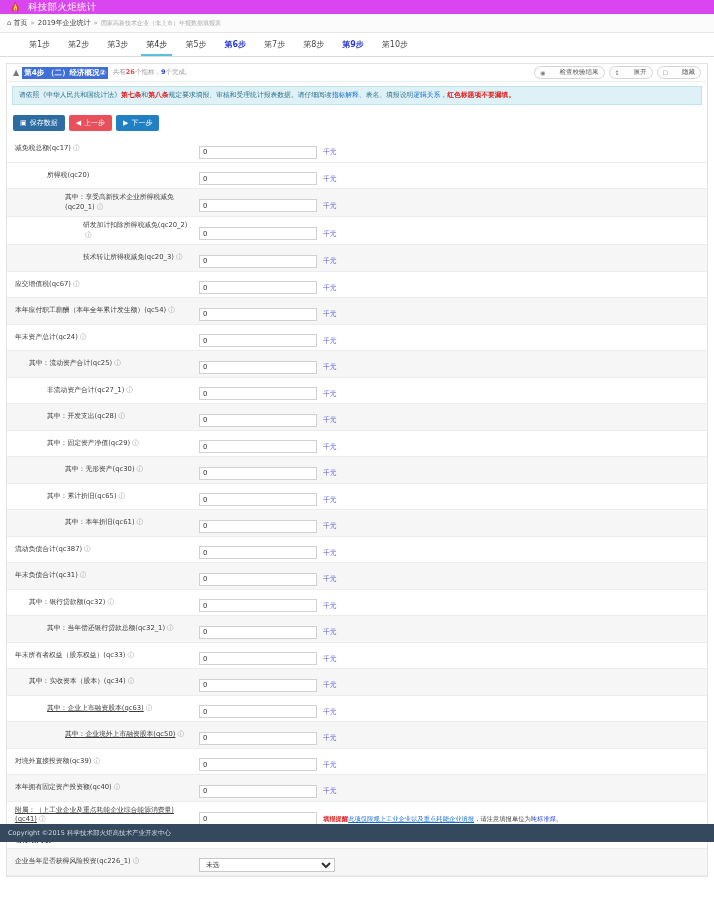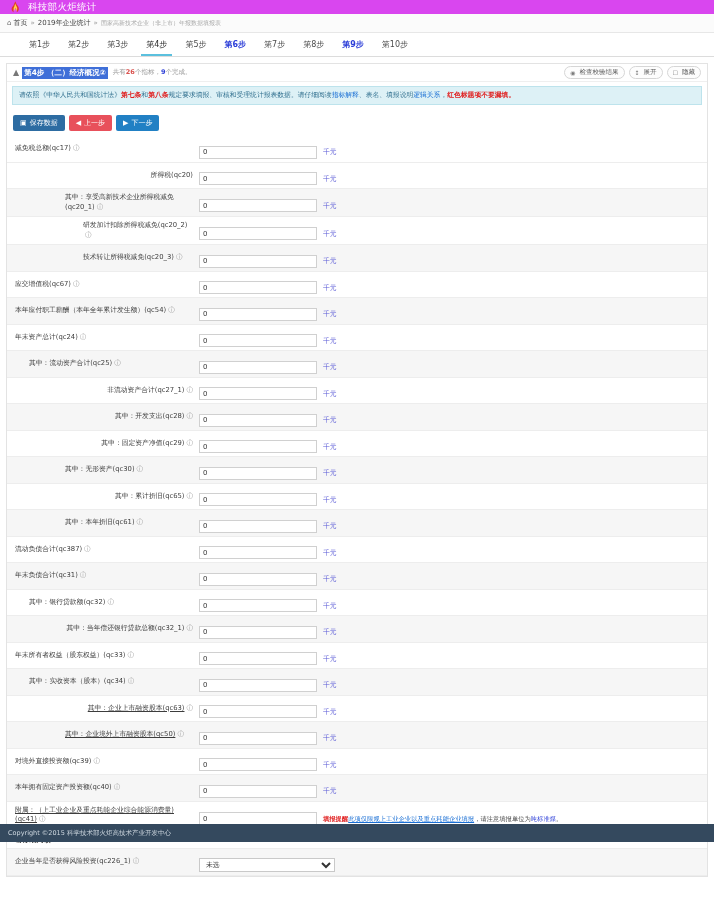--- a/index.html
+++ b/index.html
@@ -114,21 +114,21 @@
   .ph-meta .num-red { color: #d9534f; font-weight: bold; }
   .ph-meta .num-blue { color: #2c3ed8; font-weight: bold; }
   .panel-head-right { display: flex; align-items: center; gap: 4px; flex: 0 0 auto; }
   .ph-btn {
     border: 1px solid #d6d6d6;
     border-radius: 9px;
     background: #fdfdfd;
     font-size: 6.5px;
     color: #585858;
     padding: 1px 5px;
-    display: flex; align-items: center; gap: 4px;
+    display: flex; align-items: center; gap: 14px;
     white-space: nowrap;
     cursor: pointer;
   }
   .ph-btn .gl { font-size: 6px; color: #7a7a7a; }
 
   
   .notice {
     background: #ddf1f6;
     border: 1px solid #bde3ec;
     margin: 4px 5px 5px 5px;
@@ -169,21 +169,21 @@
     font-size: 6.8px;
     color: #3d3d3d;
     line-height: 1.4;
     vertical-align: middle;
   }
   .cell-input { width: 122px; padding: 3px 2px; vertical-align: middle; }
   .cell-unit { padding: 3px 4px; vertical-align: middle; }
   .cell-note { padding: 3px 4px; vertical-align: middle; }
 
   .lbl-ind-1 { padding-left: 22px; }
-  .lbl-ind-2 { padding-left: 40px; text-align: right; }
+  .lbl-ind-2 { padding-left: 40px; }
   .lbl-ind-3 { padding-left: 58px; }
   .lbl-ind-4 { padding-left: 76px; }
 
   .lbl-u { text-decoration: underline; }
   .qmark {
     display: inline-block;
     color: #9a9a9a;
     font-size: 6.5px;
     margin-left: 2px;
   }

